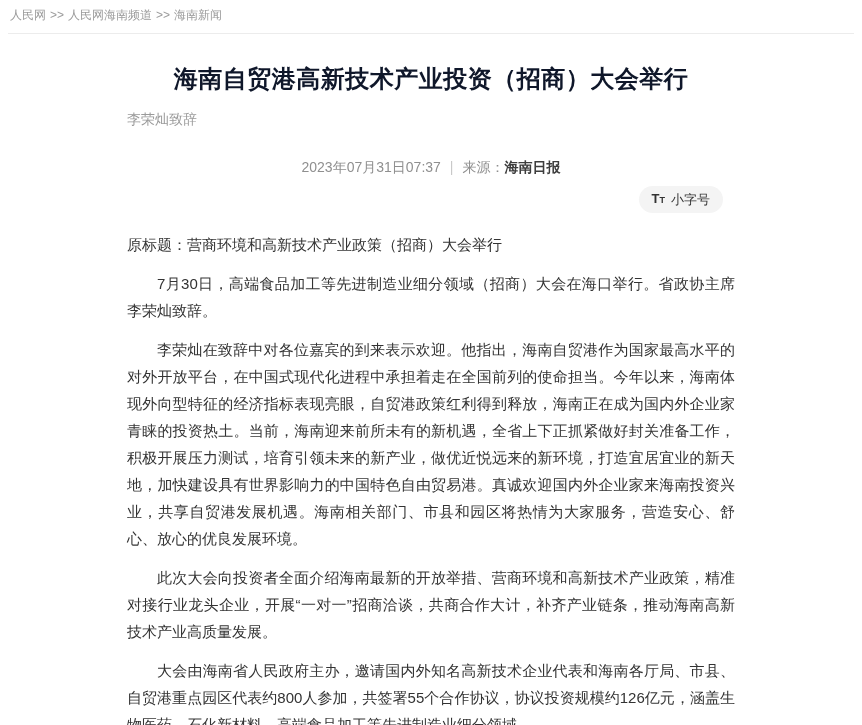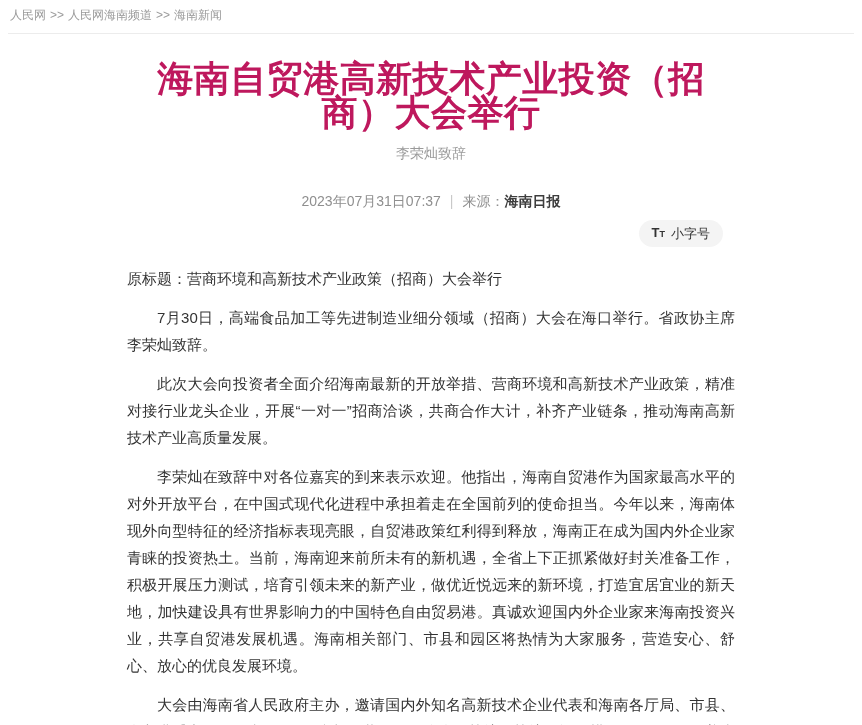--- a/index.html
+++ b/index.html
@@ -17,24 +17,24 @@
   .breadcrumb .crumb{color:#9b9b9b;text-decoration:none;cursor:pointer;}
   .breadcrumb .crumb-sep{margin:0 4px;color:#9b9b9b;}
   .top-divider{
     position:absolute;top:33px;left:8px;right:8px;height:1px;
     background:#ececec;
   }
   
   .article{position:absolute;top:34px;left:127px;width:608px;}
   .title{
     margin:28px 0 0;text-align:center;
-    font-size:36px;line-height:34px;font-weight:600;color:#be185d;
+    font-size:24px;line-height:34px;font-weight:600;color:#0f172a;
     letter-spacing:0.5px;
   }
-  .subtitle{margin-top:15px;text-align:center;font-size:14px;color:#9a9a9a;}
+  .subtitle{margin-top:15px;font-size:14px;color:#9a9a9a;}
   .meta{margin-top:30px;text-align:center;font-size:14px;color:#8f8f8f;}
   .meta .meta-sep{margin:0 9px;color:#c9c9c9;}
   .meta .src-label{color:#8f8f8f;}
   .meta .src-name{color:#3d3d3d;font-weight:600;text-decoration:none;cursor:pointer;}
   
   .toolbar{margin-top:9px;text-align:right;padding-right:12px;}
   .font-btn{
     display:inline-flex;align-items:center;gap:6px;
     background:#f4f4f4;border:none;border-radius:14px;
     padding:5px 13px;font-size:13px;color:#333;cursor:pointer;
@@ -74,19 +74,19 @@
           <span class="t-big">T</span>
           <span class="t-small">T</span>
         </span>
       <span>小字号</span>
     </button>
   </div>
 
   <div class="body">
     <p class="no-indent">原标题：营商环境和高新技术产业政策（招商）大会举行</p>
     <p>7月30日，高端食品加工等先进制造业细分领域（招商）大会在海口举行。省政协主席李荣灿致辞。</p>
+    <p>李荣灿在致辞中对各位嘉宾的到来表示欢迎。他指出，海南自贸港作为国家最高水平的对外开放平台，在中国式现代化进程中承担着走在全国前列的使命担当。今年以来，海南体现外向型特征的经济指标表现亮眼，自贸港政策红利得到释放，海南正在成为国内外企业家青睐的投资热土。当前，海南迎来前所未有的新机遇，全省上下正抓紧做好封关准备工作，积极开展压力测试，培育引领未来的新产业，做优近悦远来的新环境，打造宜居宜业的新天地，加快建设具有世界影响力的中国特色自由贸易港。真诚欢迎国内外企业家来海南投资兴业，共享自贸港发展机遇。海南相关部门、市县和园区将热情为大家服务，营造安心、舒心、放心的优良发展环境。</p>
     <p>此次大会向投资者全面介绍海南最新的开放举措、营商环境和高新技术产业政策，精准对接行业龙头企业，开展“一对一”招商洽谈，共商合作大计，补齐产业链条，推动海南高新技术产业高质量发展。</p>
-    <p>李荣灿在致辞中对各位嘉宾的到来表示欢迎。他指出，海南自贸港作为国家最高水平的对外开放平台，在中国式现代化进程中承担着走在全国前列的使命担当。今年以来，海南体现外向型特征的经济指标表现亮眼，自贸港政策红利得到释放，海南正在成为国内外企业家青睐的投资热土。当前，海南迎来前所未有的新机遇，全省上下正抓紧做好封关准备工作，积极开展压力测试，培育引领未来的新产业，做优近悦远来的新环境，打造宜居宜业的新天地，加快建设具有世界影响力的中国特色自由贸易港。真诚欢迎国内外企业家来海南投资兴业，共享自贸港发展机遇。海南相关部门、市县和园区将热情为大家服务，营造安心、舒心、放心的优良发展环境。</p>
     <p>大会由海南省人民政府主办，邀请国内外知名高新技术企业代表和海南各厅局、市县、自贸港重点园区代表约800人参加，共签署55个合作协议，协议投资规模约126亿元，涵盖生物医药、石化新材料、高端食品加工等先进制造业细分领域。</p>
 
   </div>
 
 </div>
 
 </body></html>

